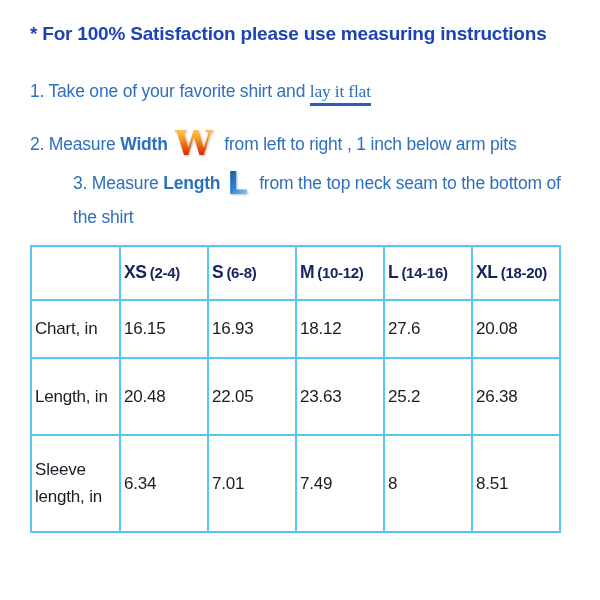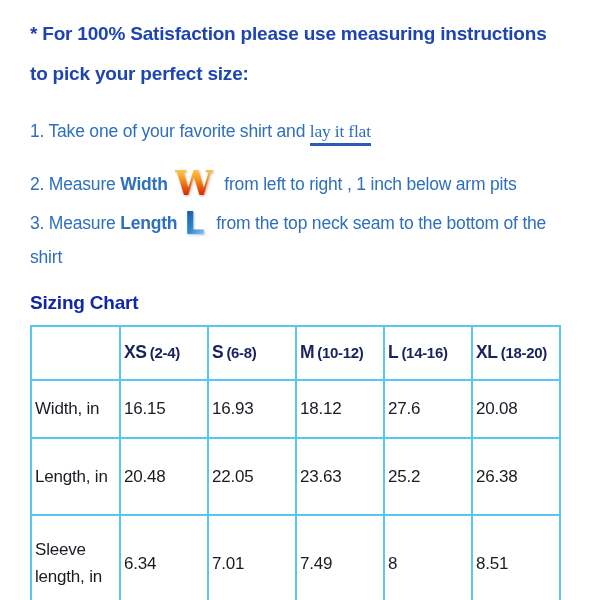--- a/index.html
+++ b/index.html
@@ -27,21 +27,21 @@
   
   .step {
     color: #2e6fbe;
     font-size: 17.5px;
     letter-spacing: -0.2px;
     line-height: 33px;
     max-width: 560px;
   }
   .step-1 { margin-top: 21px; }
   .step-2 { margin-top: 20px; }
-  .step-3 { margin-top: 5px; }
+  .step-3 { margin-top: 5px; margin-left: 43px; }
   .bold-word { font-weight: bold; }
   .underlined {
     border-bottom: 3px solid #2a5cb8;
     padding-bottom: 2px;
     font-family: Liberation Serif, serif;
   }
 
   
   .letter-icon {
     display: inline-block;
@@ -126,51 +126,49 @@
     line-height: 27px;
   }
 </style>
 </head>
 <body>
 
 <div class="page">
 
   <div class="intro">
     <div class="intro-line">* For 100% Satisfaction please use measuring instructions</div>
-    <div class="intro-line">to pick your perfect size:</div>
   </div>
 
   <p class="step step-1"><span>1. Take one of your favorite shirt and </span><span class="underlined">lay it flat</span></p>
 
   <p class="step step-2"><span>2. Measure </span><span class="bold-word">Width</span><span class="letter-icon w-icon">W</span><span> from left to right , 1 inch below arm pits</span></p>
 
   <p class="step step-3"><span>3. Measure </span><span class="bold-word">Length</span><span class="letter-icon l-icon">L</span><span> from the top neck seam to the bottom of the shirt</span></p>
 
-  <div class="chart-title">Sizing Chart</div>
 
   <table class="sizing">
     <colgroup>
       <col class="c-label">
         <col class="c-size">
         <col class="c-size">
         <col class="c-size">
         <col class="c-size">
         <col class="c-size">
     </colgroup>
     <tbody>
       <tr class="r-head">
         <th></th>
         <th><span class="hsize">XS</span><span class="hrange">(2-4)</span></th>
         <th><span class="hsize">S</span><span class="hrange">(6-8)</span></th>
         <th><span class="hsize">M</span><span class="hrange">(10-12)</span></th>
         <th><span class="hsize">L</span><span class="hrange">(14-16)</span></th>
         <th><span class="hsize">XL</span><span class="hrange">(18-20)</span></th>
       </tr>
       <tr class="r-width">
-        <th class="row-label">Width, in</th>
+        <th class="row-label">Chart, in</th>
         <td class="cell-value">16.15</td>
         <td class="cell-value">16.93</td>
         <td class="cell-value">18.12</td>
         <td class="cell-value">27.6</td>
         <td class="cell-value">20.08</td>
       </tr>
       <tr class="r-length">
         <th class="row-label">Length, in</th>
         <td class="cell-value">20.48</td>
         <td class="cell-value">22.05</td>

